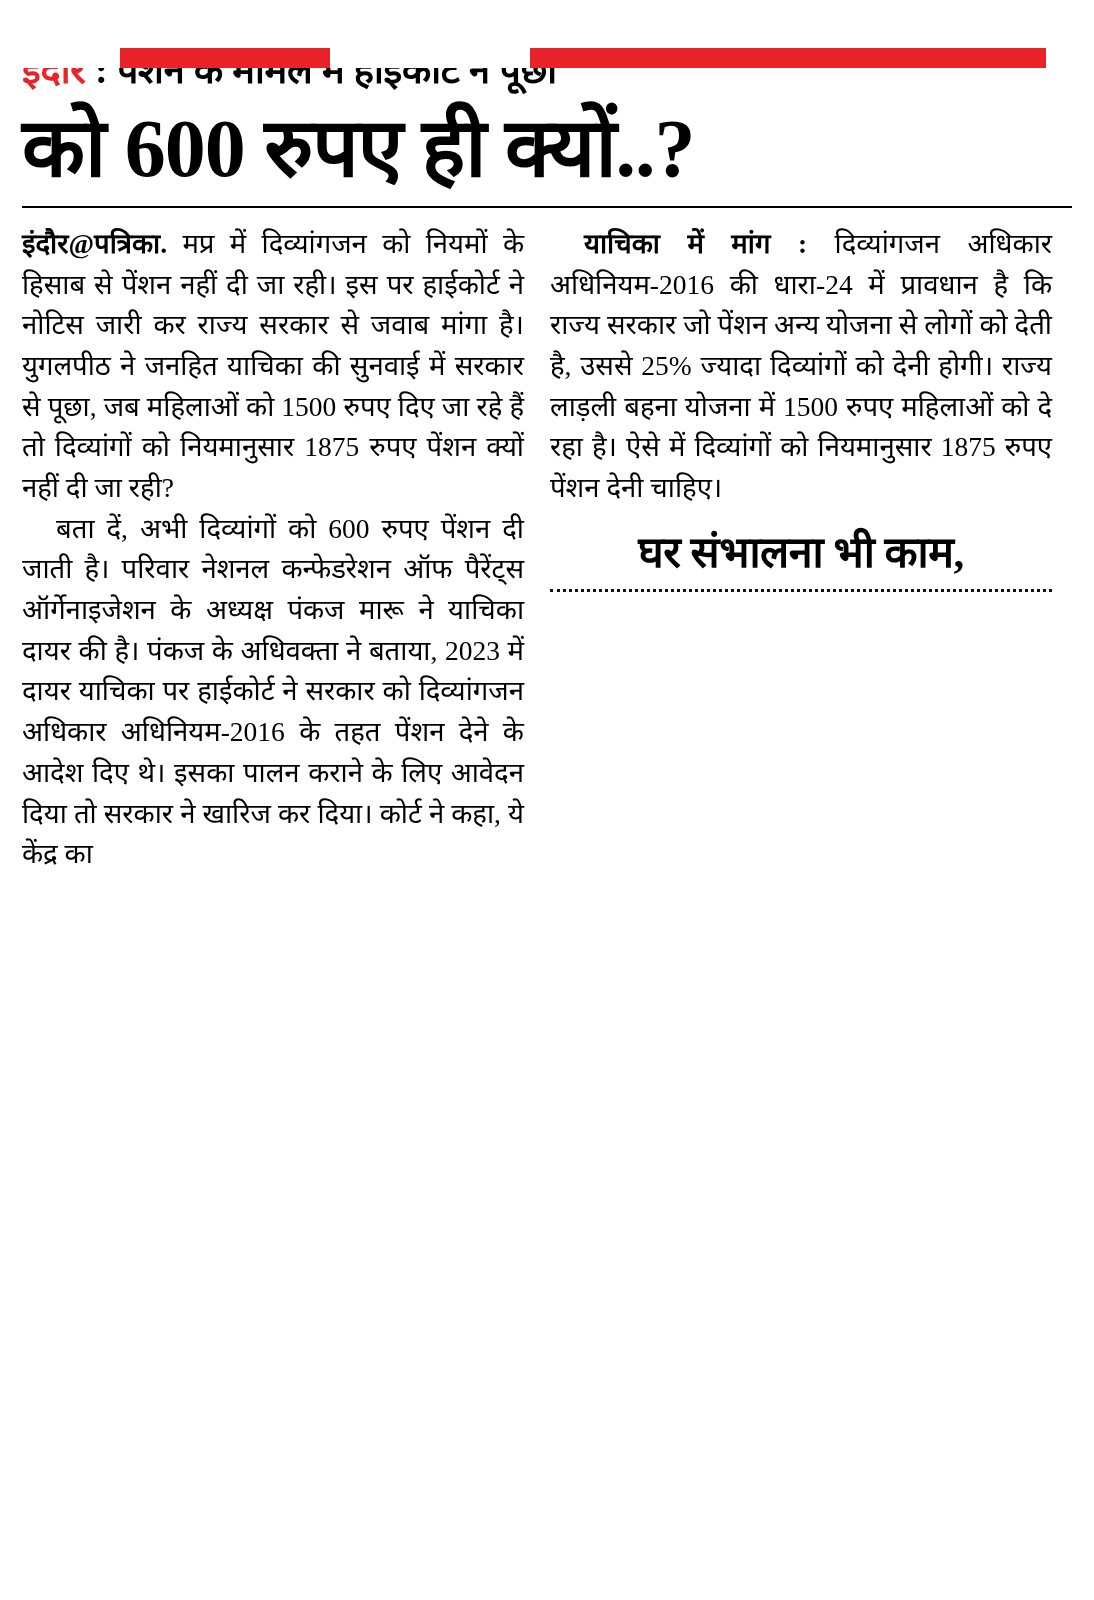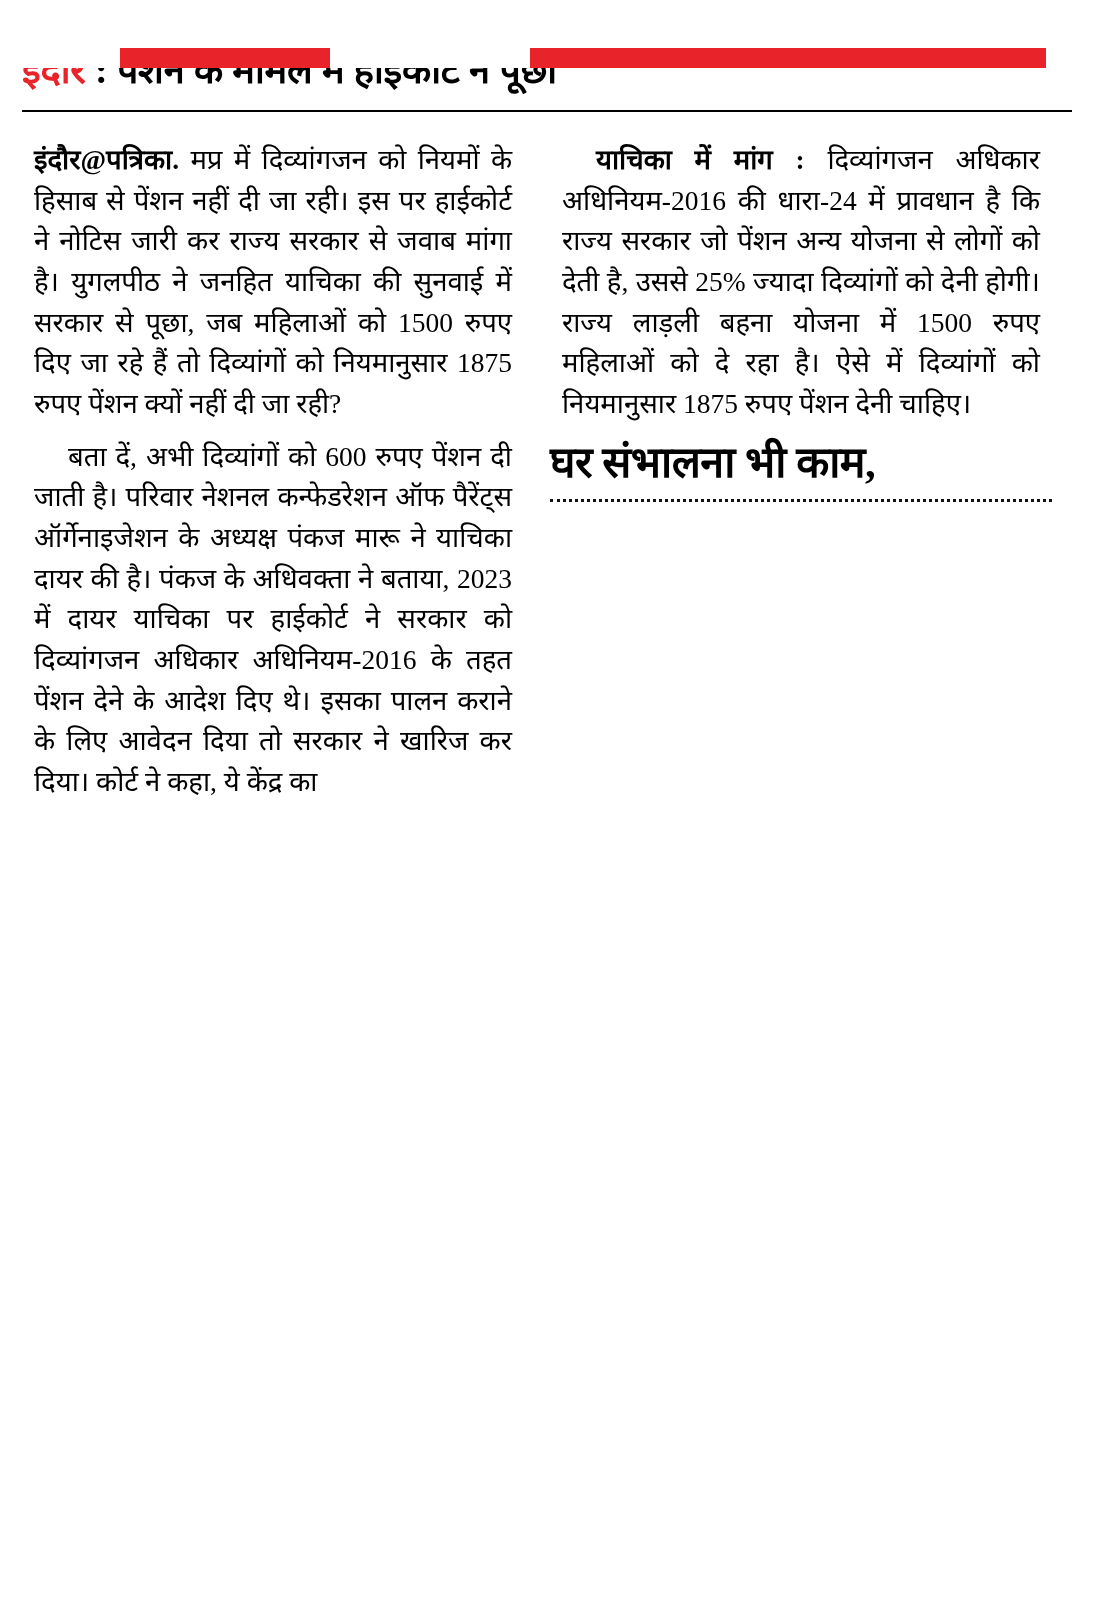--- a/index.html
+++ b/index.html
@@ -76,36 +76,38 @@
     margin-top: 16px;
   }
   .col {
     width: 502px;
     font-size: 27.5px;
     line-height: 1.48;
     text-align: justify;
     text-justify: inter-word;
   }
   .col p {
-    margin: 12px;
+    margin: 0;
   }
   .col p.indent {
     text-indent: 34px;
   }
   .lead {
     font-weight: bold;
   }
   .subhead-inline {
     font-weight: bold;
   }
 
   .sub-headline {
     font-size: 43px;
     font-weight: bold;
     line-height: 1.22;
+    margin-top: 18px;
+    text-align: center;
     letter-spacing: -0.5px;
   }
   .dotted-rule {
     border-top: 3px dotted #111;
     margin: 10px 0 10px 0;
   }
 </style>
 </head>
 <body>
 
@@ -115,20 +117,21 @@
     <div class="notch notch-a"></div>
     <div class="notch notch-b"></div>
     <div class="notch notch-c"></div>
   </div>
 
   <div class="kicker">
     <span class="city">इंदौर</span><span> : </span><span>पेंशन के मामले में हाईकोर्ट ने पूछा</span>
   </div>
 
   <div class="headline">
+    <span class="line">को 600 रुपए ही क्यों..?</span>
   </div>
 
   <div class="rule"></div>
 
   <div class="columns">
 
     <div class="col">
       <p><span class="lead">इंदौर@पत्रिका.</span><span> मप्र में दिव्यांगजन को नियमों के हिसाब से पेंशन नहीं दी जा रही। इस पर हाईकोर्ट ने नोटिस जारी कर राज्य सरकार से जवाब मांगा है। युगलपीठ ने जनहित याचिका की सुनवाई में सरकार से पूछा, जब महिलाओं को 1500 रुपए दिए जा रहे हैं तो दिव्यांगों को नियमानुसार 1875 रुपए पेंशन क्यों नहीं दी जा रही?</span></p>
       <p class="indent">बता दें, अभी दिव्यांगों को 600 रुपए पेंशन दी जाती है। परिवार नेशनल कन्फेडरेशन ऑफ पैरेंट्स ऑर्गेनाइजेशन के अध्यक्ष पंकज मारू ने याचिका दायर की है। पंकज के अधिवक्ता ने बताया, 2023 में दायर याचिका पर हाईकोर्ट ने सरकार को दिव्यांगजन अधिकार अधिनियम-2016 के तहत  पेंशन देने के आदेश दिए थे। इसका पालन कराने के लिए आवेदन दिया तो सरकार ने खारिज कर दिया। कोर्ट ने कहा, ये केंद्र का</p>
     </div>

